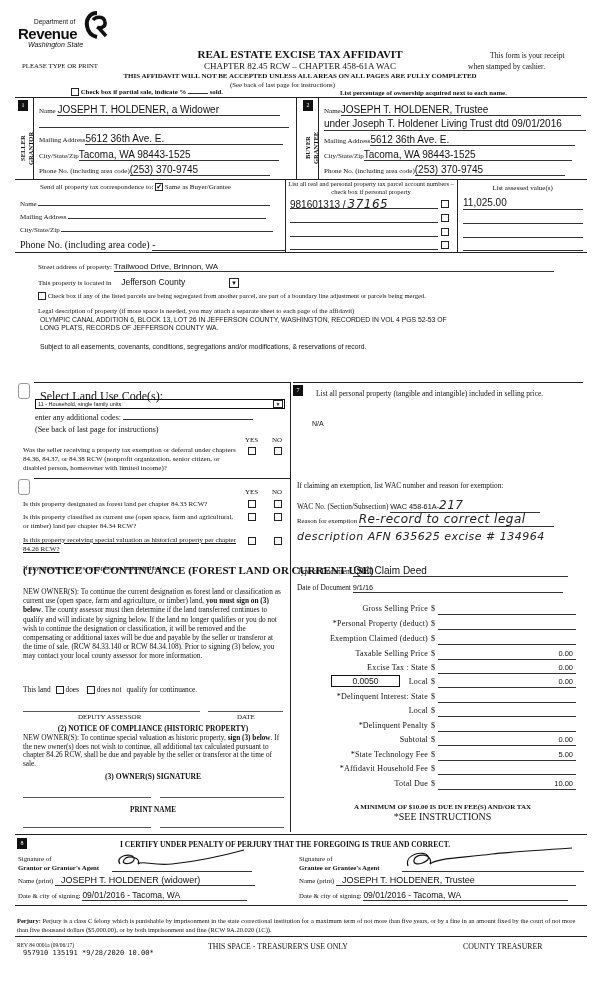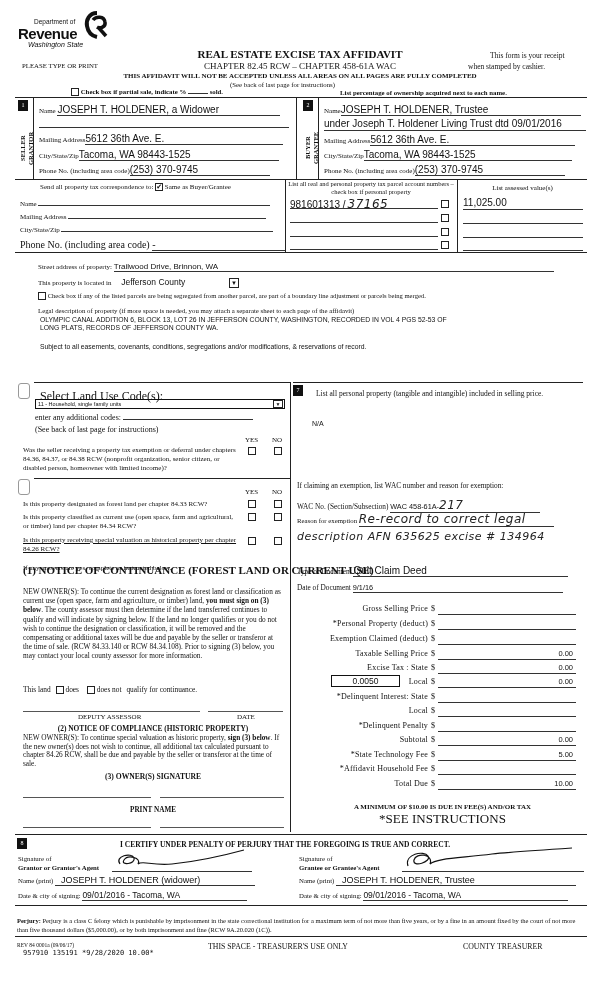--- a/index.html
+++ b/index.html
@@ -355,21 +355,21 @@
     </div>
     <div class="fee-row" style="top: 779px;">
       <span class="lbl" style="letter-spacing: 0.2px;">Total Due</span>
       <span class="dol">$</span>
       <span class="val">10.00</span>
     </div>
   </div>
 <div class="abs sans" style="left:331px;top:675px;width:69px;height:12px;border:1px solid #111;text-align:center;font-size:8.5px;line-height:11px;">0.0050</div>
 
 <div class="abs bold" style="left:300px;top:803px;width:285px;text-align:center;font-size:7px;">A MINIMUM OF $10.00 IS DUE IN FEE(S) AND/OR TAX</div>
-<div class="abs" style="left:300px;top:811px;width:285px;text-align:center;font-size:13px;">*SEE INSTRUCTIONS</div>
+<div class="abs" style="left:300px;top:811px;width:285px;text-align:center;font-size:10px;">*SEE INSTRUCTIONS</div>
 
 <div class="hline" style="left:15px;top:834px;width:572px;"></div>
 <div>
   <div class="numbox" style="left:17px;top:838px;">8</div>
   <div class="abs bold" style="left:120px;top:840px;font-size:7.5px;font-variant:small-caps;white-space:nowrap;">I CERTIFY UNDER PENALTY OF PERJURY THAT THE FOREGOING IS TRUE AND CORRECT.</div>
 
   <div class="abs" style="left:18px;top:855px;font-size:6.8px;">Signature of</div>
   <div class="abs bold" style="left:18px;top:864px;font-size:6.8px;">Grantor or Grantor's Agent</div>
   <div class="abs" style="left:112px;top:846px;width:140px;height:26px;border-bottom:1px solid #333;">
     <svg width="140" height="26" viewBox="0 0 140 26">

